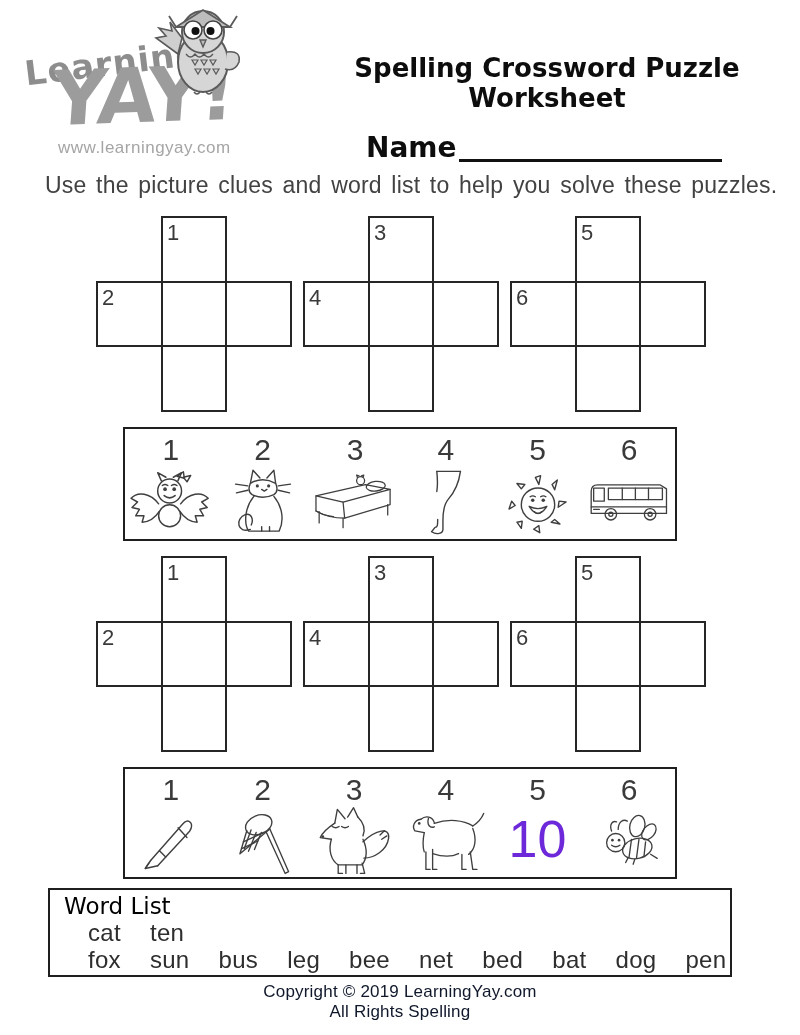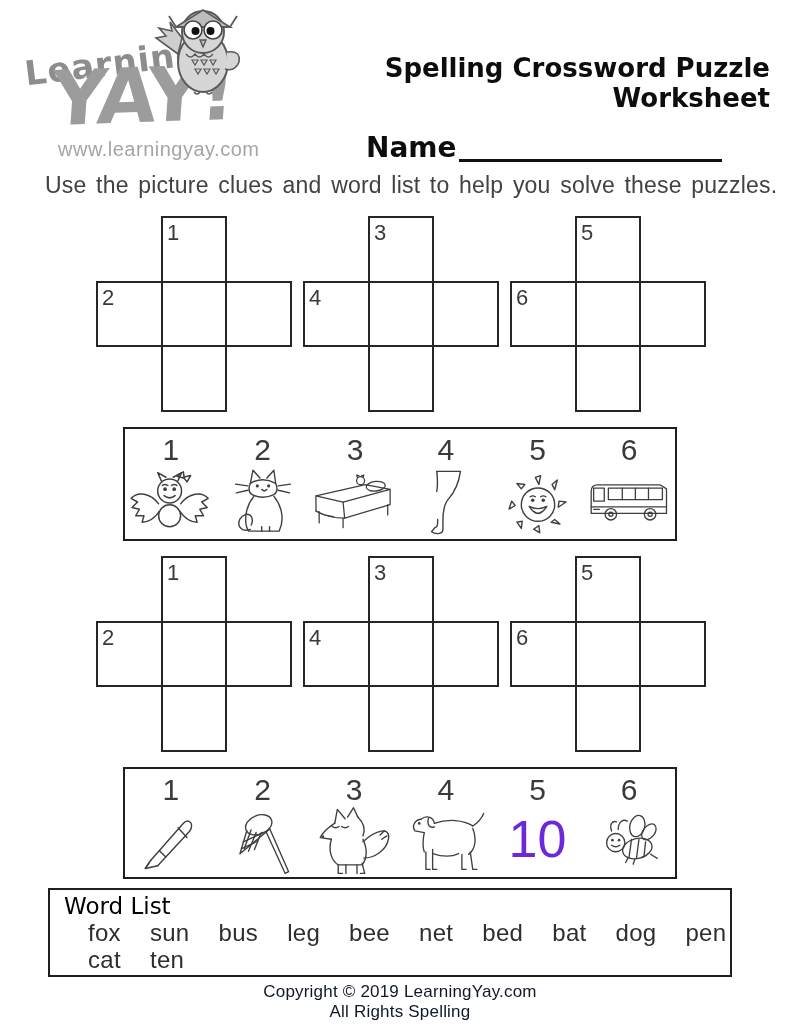--- a/index.html
+++ b/index.html
@@ -6,25 +6,25 @@
   body{width:800px;height:1035px;background:#ffffff;position:relative;overflow:hidden;
        font-family:"Liberation Sans",sans-serif;}
   .abs{position:absolute;}
 
   
   .logo-learning{position:absolute;left:24px;top:42px;font-family:"DejaVu Sans",sans-serif;
       font-weight:700;font-size:34px;color:#8d8d8d;transform:rotate(-7deg);letter-spacing:1px;}
   .logo-yay{position:absolute;left:52px;top:58px;font-family:"DejaVu Sans",sans-serif;
       font-weight:700;font-size:76px;color:#9c9c9c;transform:skewX(-6deg) rotate(-2deg);
       letter-spacing:-2px;line-height:1;}
-  .logo-url{position:absolute;left:58px;top:138px;font-size:20px;color:#a5a5a5;letter-spacing:.5px;}
+  .logo-url{position:absolute;left:58px;top:138px;font-size:17px;color:#a5a5a5;letter-spacing:.5px;}
   .owl{position:absolute;left:146px;top:2px;}
 
   
-  .title{position:absolute;left:300px;top:53px;width:470px;text-align:right;
+  .title{position:absolute;left:312px;top:53px;width:470px;text-align:center;
       font-family:"DejaVu Sans",sans-serif;font-weight:700;font-size:26px;color:#0d0d0d;}
   .name-label{position:absolute;left:366px;top:131px;font-family:"DejaVu Sans",sans-serif;
       font-weight:700;font-size:28px;color:#0d0d0d;text-align:center;}
   .name-line{position:absolute;left:459px;top:159px;width:263px;height:3px;background:#111;}
   .instruction{position:absolute;left:27px;top:172px;width:766px;font-size:23px;color:#424242;
       letter-spacing:.2px;word-spacing:3px;margin-left:18px;}
 
   
   .puzzle-row{position:absolute;left:0;width:800px;height:196px;}
   .cross{position:absolute;width:196px;height:196px;}
@@ -311,33 +311,33 @@
       <path d="M67,52 L75,57"></path>
       <path d="M40,56 l-3,6 M48,58 l-2,6"></path>
     </svg>
       </div>
   </div>
 </div>
 
 <div class="word-list">
   <div class="wl-title">Word List</div>
   <div class="wl-row">
+    <span>cat</span>
+    <span>ten</span>
+  </div>
+  <div class="wl-row">
     <span>fox</span>
     <span>sun</span>
     <span>bus</span>
     <span>leg</span>
     <span>bee</span>
     <span>net</span>
     <span>bed</span>
     <span>bat</span>
     <span>dog</span>
     <span>pen</span>
   </div>
-  <div class="wl-row">
-    <span>cat</span>
-    <span>ten</span>
-  </div>
 </div>
 
 <div class="footer">
   <div>Copyright © 2019 LearningYay.com</div>
   <div>All Rights Spelling</div>
 </div>
 
 </body></html>

